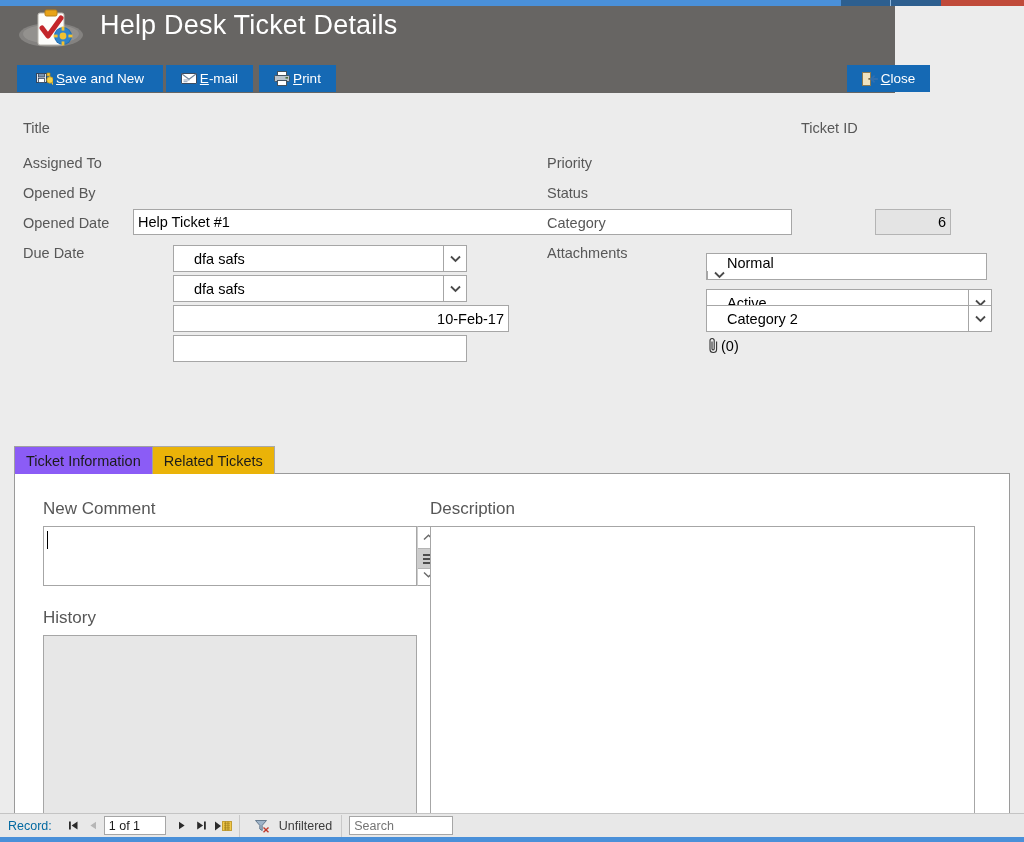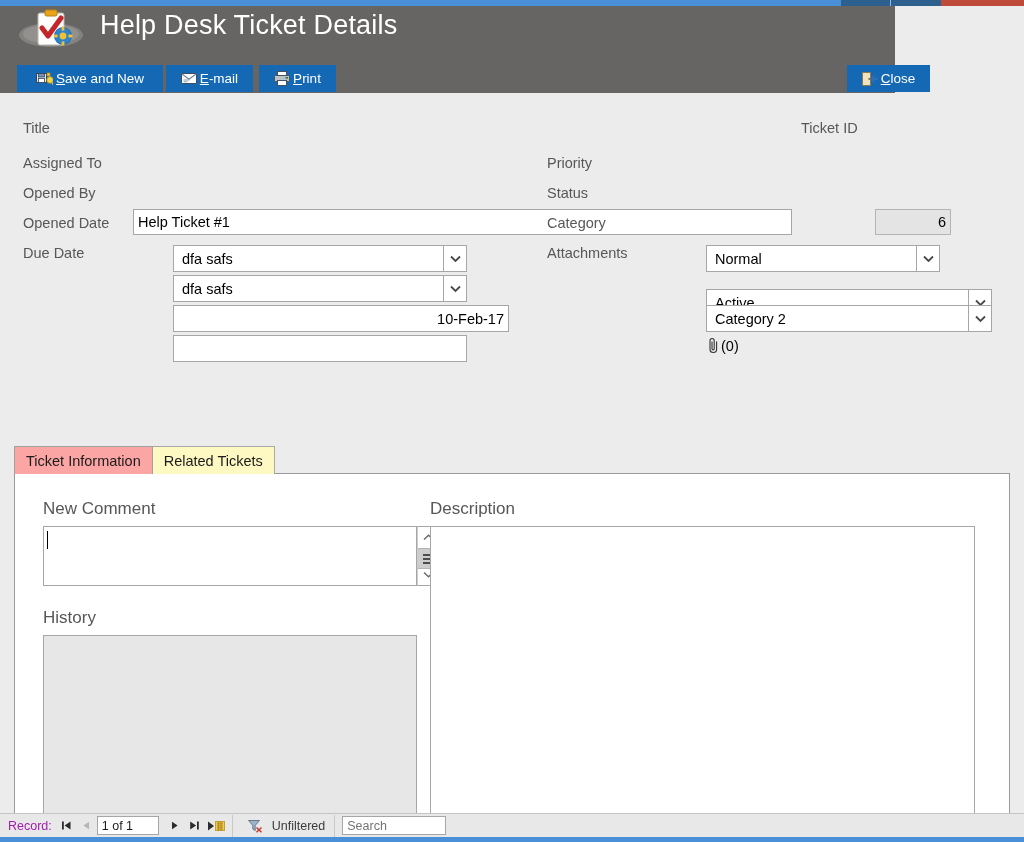--- a/index.html
+++ b/index.html
@@ -74,21 +74,21 @@
   }
   .fld.ro { background: #e4e4e4; border-color: #b4b4b4; }
   .fld.right { text-align: right; }
 
   
   .combo {
     position: absolute; height: 27px; background: #ffffff;
     border: 1px solid #a6a6a6; display: flex; align-items: stretch;
   }
   .combo .cval {
-    flex: 1; font-size: 14.5px; color: #000; padding: 0 8px;
+    flex: 1; font-size: 14.5px; color: #000; padding: 0 20px;
     display: flex; align-items: center; white-space: nowrap; overflow: hidden;
   }
   .combo .carrow {
     width: 23px; border-left: 1px solid #a6a6a6; background: #ffffff;
     display: flex; align-items: center; justify-content: center;
     cursor: pointer;
   }
 
   .attach {
     position: absolute; font-size: 14.5px; color: #000;
@@ -96,22 +96,22 @@
   }
 
   
   .tabstrip { position: absolute; left: 14px; top: 353px; height: 28px; display: flex; align-items: flex-end; }
   .tab {
     height: 28px; display: flex; align-items: center;
     padding: 0 11px; font-size: 14.5px; color: #1b1b1b;
     border: 1px solid #a9a9a9; border-bottom: none;
     cursor: pointer; position: relative;
   }
-  .tab.active { background: #fca5a5; z-index: 3; border-color: #a0a0a0; }
-  .tab.inactive { background: #fef9c3; z-index: 1; margin-left: -1px; }
+  .tab.active { background: #8b5cf6; z-index: 3; border-color: #a0a0a0; }
+  .tab.inactive { background: #eab308; z-index: 1; margin-left: -1px; }
 
   .tabpage {
     position: absolute; left: 14px; top: 380px;
     width: 996px; height: 398px;
     background: #ffffff; border: 1px solid #9a9a9a;
   }
 
   .sublbl {
     position: absolute; color: #575757; font-size: 17px; white-space: nowrap;
   }
@@ -144,21 +144,21 @@
   }
   .vsb .sbthumb i { display: block; width: 11px; height: 2px; background: #4d4d4d; }
 
   
   .navbar {
     position: absolute; left: 0; top: 813px; width: 1024px; height: 24px;
     background: #e8e8e8; border-top: 1px solid #c4c4c4;
     display: flex; align-items: center; font-size: 12.5px; color: #3c3c3c;
   }
   .navbar .sep { width: 1px; height: 22px; background: #c9c9c9; margin: 0 3px; flex: none; }
-  .nav-label { margin-left: 8px; margin-right: 5px; color: #a21caf; white-space: nowrap; }
+  .nav-label { margin-left: 8px; margin-right: 12px; color: #0369a1; white-space: nowrap; }
   .navbtn {
     width: 20px; height: 20px; display: flex; align-items: center; justify-content: center;
     cursor: pointer; flex: none; background: transparent; border: none; padding: 0;
   }
   .navbtn.disabled { cursor: default; }
   .recbox {
     width: 62px; height: 19px; background: #ffffff; border: 1px solid #a6a6a6;
     font-size: 12.5px; color: #1b1b1b; padding: 0 4px; line-height: 17px;
     font-family: "Liberation Sans", sans-serif; outline: none;
   }
@@ -284,21 +284,21 @@
     </div>
   </div>
 
   <div class="flbl" style="left:23px; top:122px;">Opened Date</div>
   <input class="fld right" style="left: 173px; top: 212px; width: 336px; height: 27px; position: absolute;" value="10-Feb-17">
 
   <div class="flbl" style="left:23px; top:152px;">Due Date</div>
   <input class="fld right" style="left: 173px; top: 242px; width: 294px; height: 27px; position: absolute;" value="">
 
   <div class="flbl" style="left:547px; top:62px;">Priority</div>
-  <div class="combo" style="left:706px; top:152px; width:234px;">
+  <div class="combo" style="left:706px; top:160px; width:281px;flex-direction:column;">
     <div class="cval">Normal</div>
     <div class="carrow">
       <svg width="11" height="8" viewBox="0 0 11 8">
           <path d="M1 1.5 L5.5 6 L10 1.5" fill="none" stroke="#4a4a4a" stroke-width="1.8"></path>
         </svg>
     </div>
   </div>
 
   <div class="flbl" style="left:547px; top:92px;">Status</div>
   <div class="combo" style="left:706px; top:196px; width:286px;">

